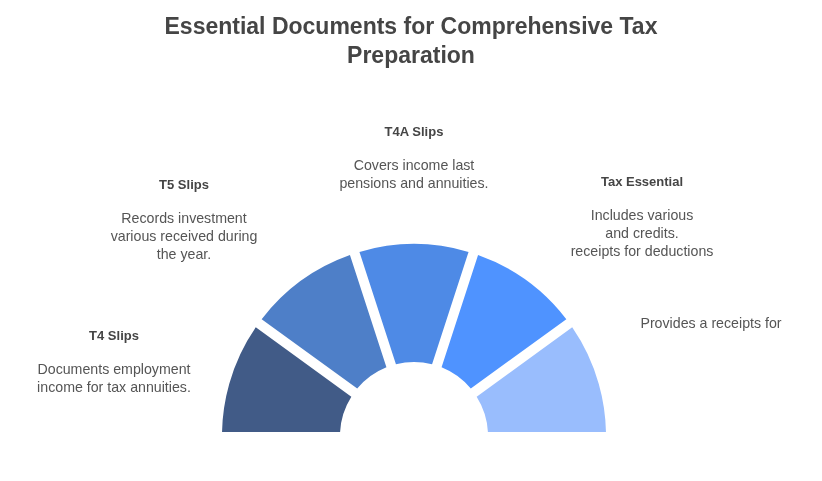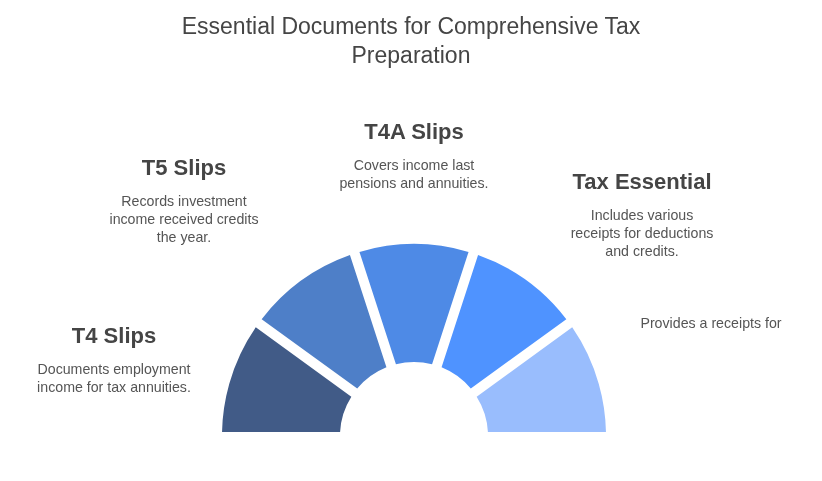--- a/index.html
+++ b/index.html
@@ -1,22 +1,22 @@
 <!DOCTYPE html>
 <html><head>
   <meta charset="utf-8">
   <style>
     html, body { margin: 0; padding: 0; background: #ffffff; }
     body { width: 822px; height: 481px; position: relative; overflow: hidden;
            font-family: "Liberation Sans", sans-serif; color: #444444; }
     .title { position: absolute; left: 0; top: 12px; width: 822px; text-align: center;
-             font-size: 23px; font-weight: normal; line-height: 29px; color: #454545; }
+             font-size: 23px; font-weight: bold; line-height: 29px; color: #454545; }
     .title span { display: block; }
     .label { position: absolute; text-align: center; }
-    .label .head { font-size: 22px; font-weight: bold; color: #454545; line-height: 22px; }
+    .label .head { font-size: 13px; font-weight: bold; color: #454545; line-height: 22px; }
     .label .desc { font-size: 14.2px; color: #555555; line-height: 18px; margin-top: 13px; }
     svg.fan { position: absolute; left: 0; top: 0; }
   </style>
 </head>
 <body>
 
 <div class="title">
   <span>Essential Documents for Comprehensive Tax</span>
   <span>Preparation</span>
 </div>
@@ -37,43 +37,43 @@
 </svg>
 
 <div class="label" style="left:14px; top:325px; width:200px;">
   <div class="head">T4 Slips</div>
   <div class="desc">
     <div>Documents employment</div>
     <div>income for tax annuities.</div>
   </div>
 </div>
 
-<div class="label" style="left:84px; top:157px; width:200px;text-align:center;">
+<div class="label" style="left:84px; top:174px; width:200px;text-align:center;">
   <div class="head">T5 Slips</div>
   <div class="desc">
     <div>Records investment</div>
-    <div>income received credits</div>
+    <div>various received during</div>
     <div>the year.</div>
   </div>
 </div>
 
 <div class="label" style="left:314px; top:121px; width:200px;">
   <div class="head">T4A Slips</div>
   <div class="desc">
     <div>Covers income last</div>
     <div>pensions and annuities.</div>
   </div>
 </div>
 
 <div class="label" style="left:542px; top:171px; width:200px;">
   <div class="head">Tax Essential</div>
   <div class="desc">
     <div>Includes various</div>
+    <div>and credits.</div>
     <div>receipts for deductions</div>
-    <div>and credits.</div>
   </div>
 </div>
 
 <div class="label" style="left:611px; top:301px; width:200px;">
   <div class="desc">
     <div>Provides a receipts for</div>
   </div>
 </div>
 
 </body></html>

